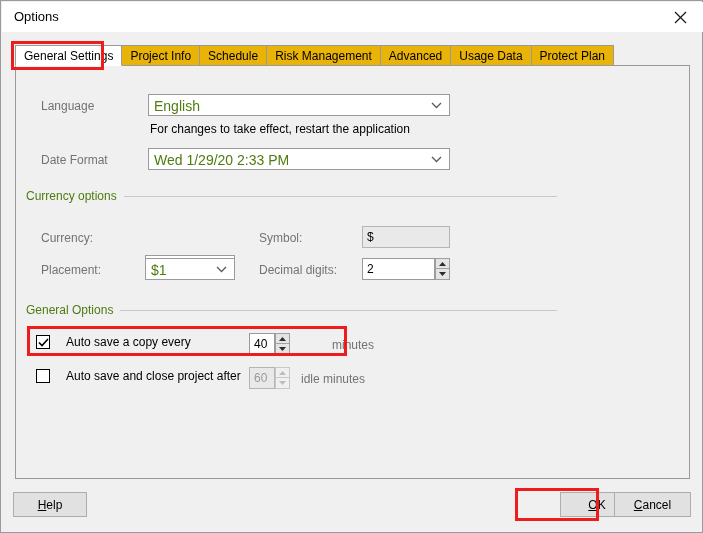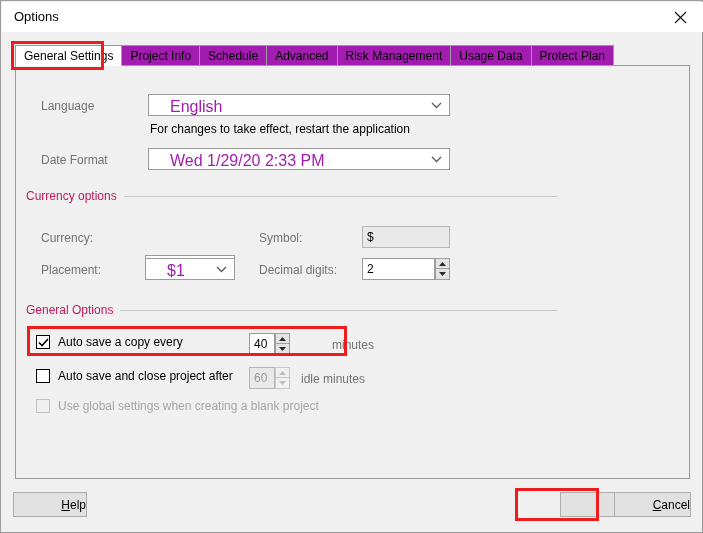--- a/index.html
+++ b/index.html
@@ -64,21 +64,21 @@
     left: 14px;
     top: 44px;
     height: 21px;
     display: flex;
     align-items: flex-end;
   }
   .tab {
     height: 21px;
     line-height: 20px;
     padding: 0 8px;
-    background: #a21caf;
+    background: #eab308;
     border: 1px solid #9a9a9a;
     margin-right: -1px;
     box-sizing: border-box;
     font-size: 12px;
     color: #000000;
     white-space: nowrap;
     cursor: default;
     position: relative;
   }
   .tab.selected {
@@ -128,24 +128,24 @@
   .combo {
     position: absolute;
     background: #ffffff;
     border: 1px solid #9a9a9a;
     box-sizing: border-box;
     height: 22px;
     cursor: default;
   }
   .combo .combo-value {
     position: absolute;
-    left: 21px;
+    left: 5px;
     top: 3px;
-    font-size: 16px;
-    color: #a21caf;
+    font-size: 14px;
+    color: #4d7c0f;
     white-space: nowrap;
   }
   .combo .combo-arrow {
     position: absolute;
     right: 5px;
     top: 0;
     height: 100%;
     width: 16px;
     display: flex;
     align-items: center;
@@ -190,21 +190,21 @@
     justify-content: center;
     cursor: default;
   }
   .spin-btn.bottom { border-top: none; height: 11px; }
   .spin-btn.disabled { background: #f0f0f0; border-color: #c8c8c8; }
 
   
   .groupbox-label {
     position: absolute;
     font-size: 12px;
-    color: #be185d;
+    color: #4d7c0f;
     background: #f0f0f0;
     padding: 0 4px 0 0;
     white-space: nowrap;
     z-index: 2;
   }
   .groupbox-line {
     position: absolute;
     height: 1px;
     background: #c8c8c8;
   }
@@ -225,37 +225,37 @@
     display: flex;
     align-items: center;
     justify-content: center;
     flex: 0 0 auto;
   }
   .cb-box.disabled {
     border-color: #c0c0c0;
     background: #f0f0f0;
   }
   .cb-label {
-    margin-left: 8px;
+    margin-left: 16px;
     font-size: 12px;
     color: #000000;
     white-space: nowrap;
   }
   .cb-label.disabled { color: #a6a6a6; }
 
   
   .dlg-button {
     position: absolute;
     height: 25px;
     background: #e1e1e1;
     border: 1px solid #adadad;
     box-sizing: border-box;
     display: flex;
     align-items: center;
-    justify-content: flex-end;
+    justify-content: center;
     font-size: 12px;
     color: #000000;
     cursor: default;
   }
   .accel { text-decoration: underline; }
 
   
   .red-box {
     position: absolute;
     border: 3px solid #ee1c1c;
@@ -283,24 +283,24 @@
     <div class="tab selected">
       <span>General Settings</span>
     </div>
     <div class="tab">
       <span>Project Info</span>
     </div>
     <div class="tab">
       <span>Schedule</span>
     </div>
     <div class="tab">
+      <span>Risk Management</span>
+    </div>
+    <div class="tab">
       <span>Advanced</span>
-    </div>
-    <div class="tab">
-      <span>Risk Management</span>
     </div>
     <div class="tab">
       <span>Usage Data</span>
     </div>
     <div class="tab">
       <span>Protect Plan</span>
     </div>
   </div>
   <div id="tab-highlight"></div>
 
@@ -415,24 +415,20 @@
           </svg>
       </div>
       <div class="spin-btn bottom disabled">
         <svg width="7" height="4" viewBox="0 0 7 4">
             <polygon points="0,0 7,0 3.5,4" fill="#bdbdbd"></polygon>
           </svg>
       </div>
     </div>
     <div class="field-label" style="left:285px; top:306px;">idle minutes</div>
 
-    <div class="checkbox-row" style="left:20px; top:333px;">
-      <span class="cb-box disabled"></span>
-      <span class="cb-label disabled">Use global settings when creating a blank project</span>
-    </div>
 
   </div>
 
   <div class="red-box" style="left:26px; top:325px; width:320px; height:30px;"></div>
 
   <div class="dlg-button" style="left:12px; top:491px; width:74px;">
     <span><span class="accel">H</span><span>elp</span></span>
   </div>
 
   <div class="dlg-button" style="left:519px; top:491px; width:74px;margin-left:40px;">

